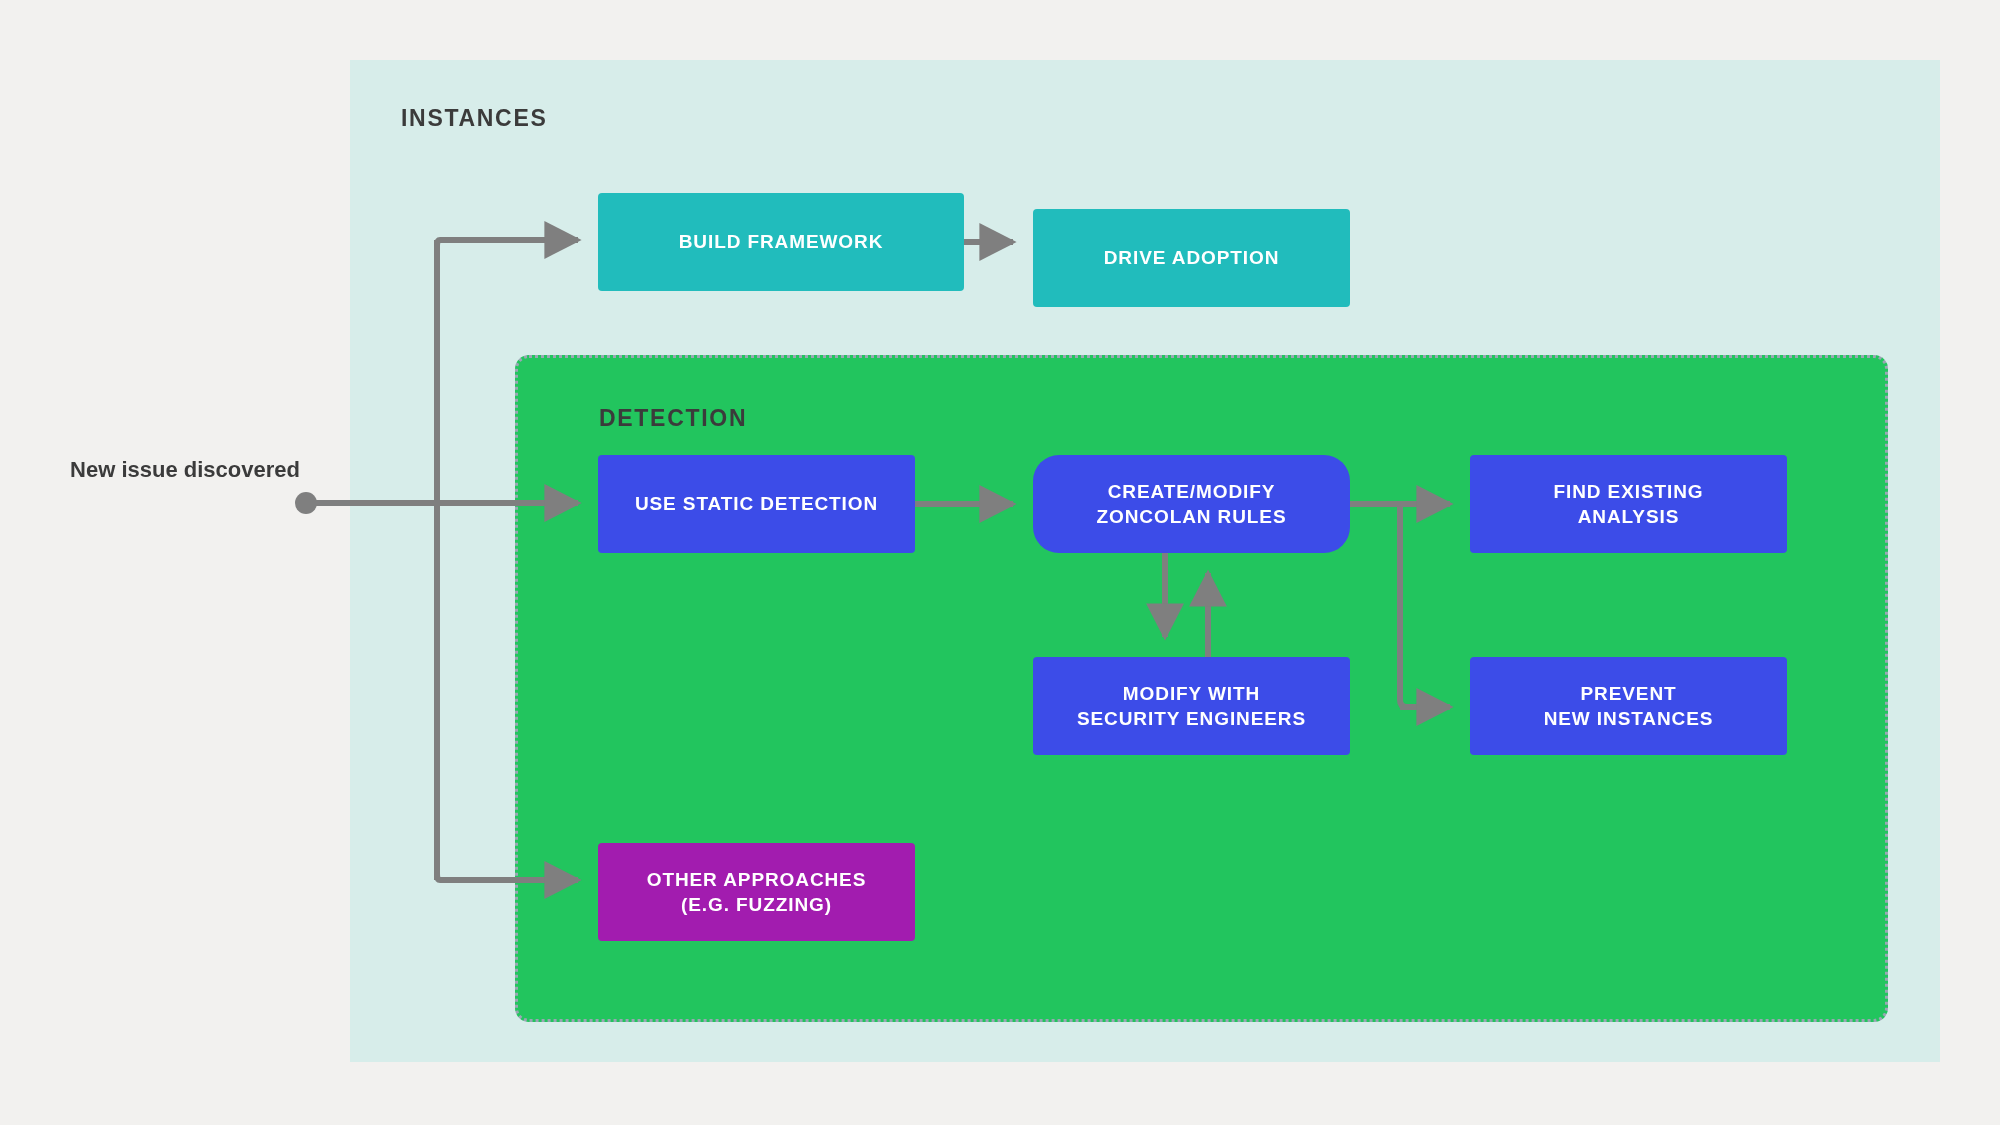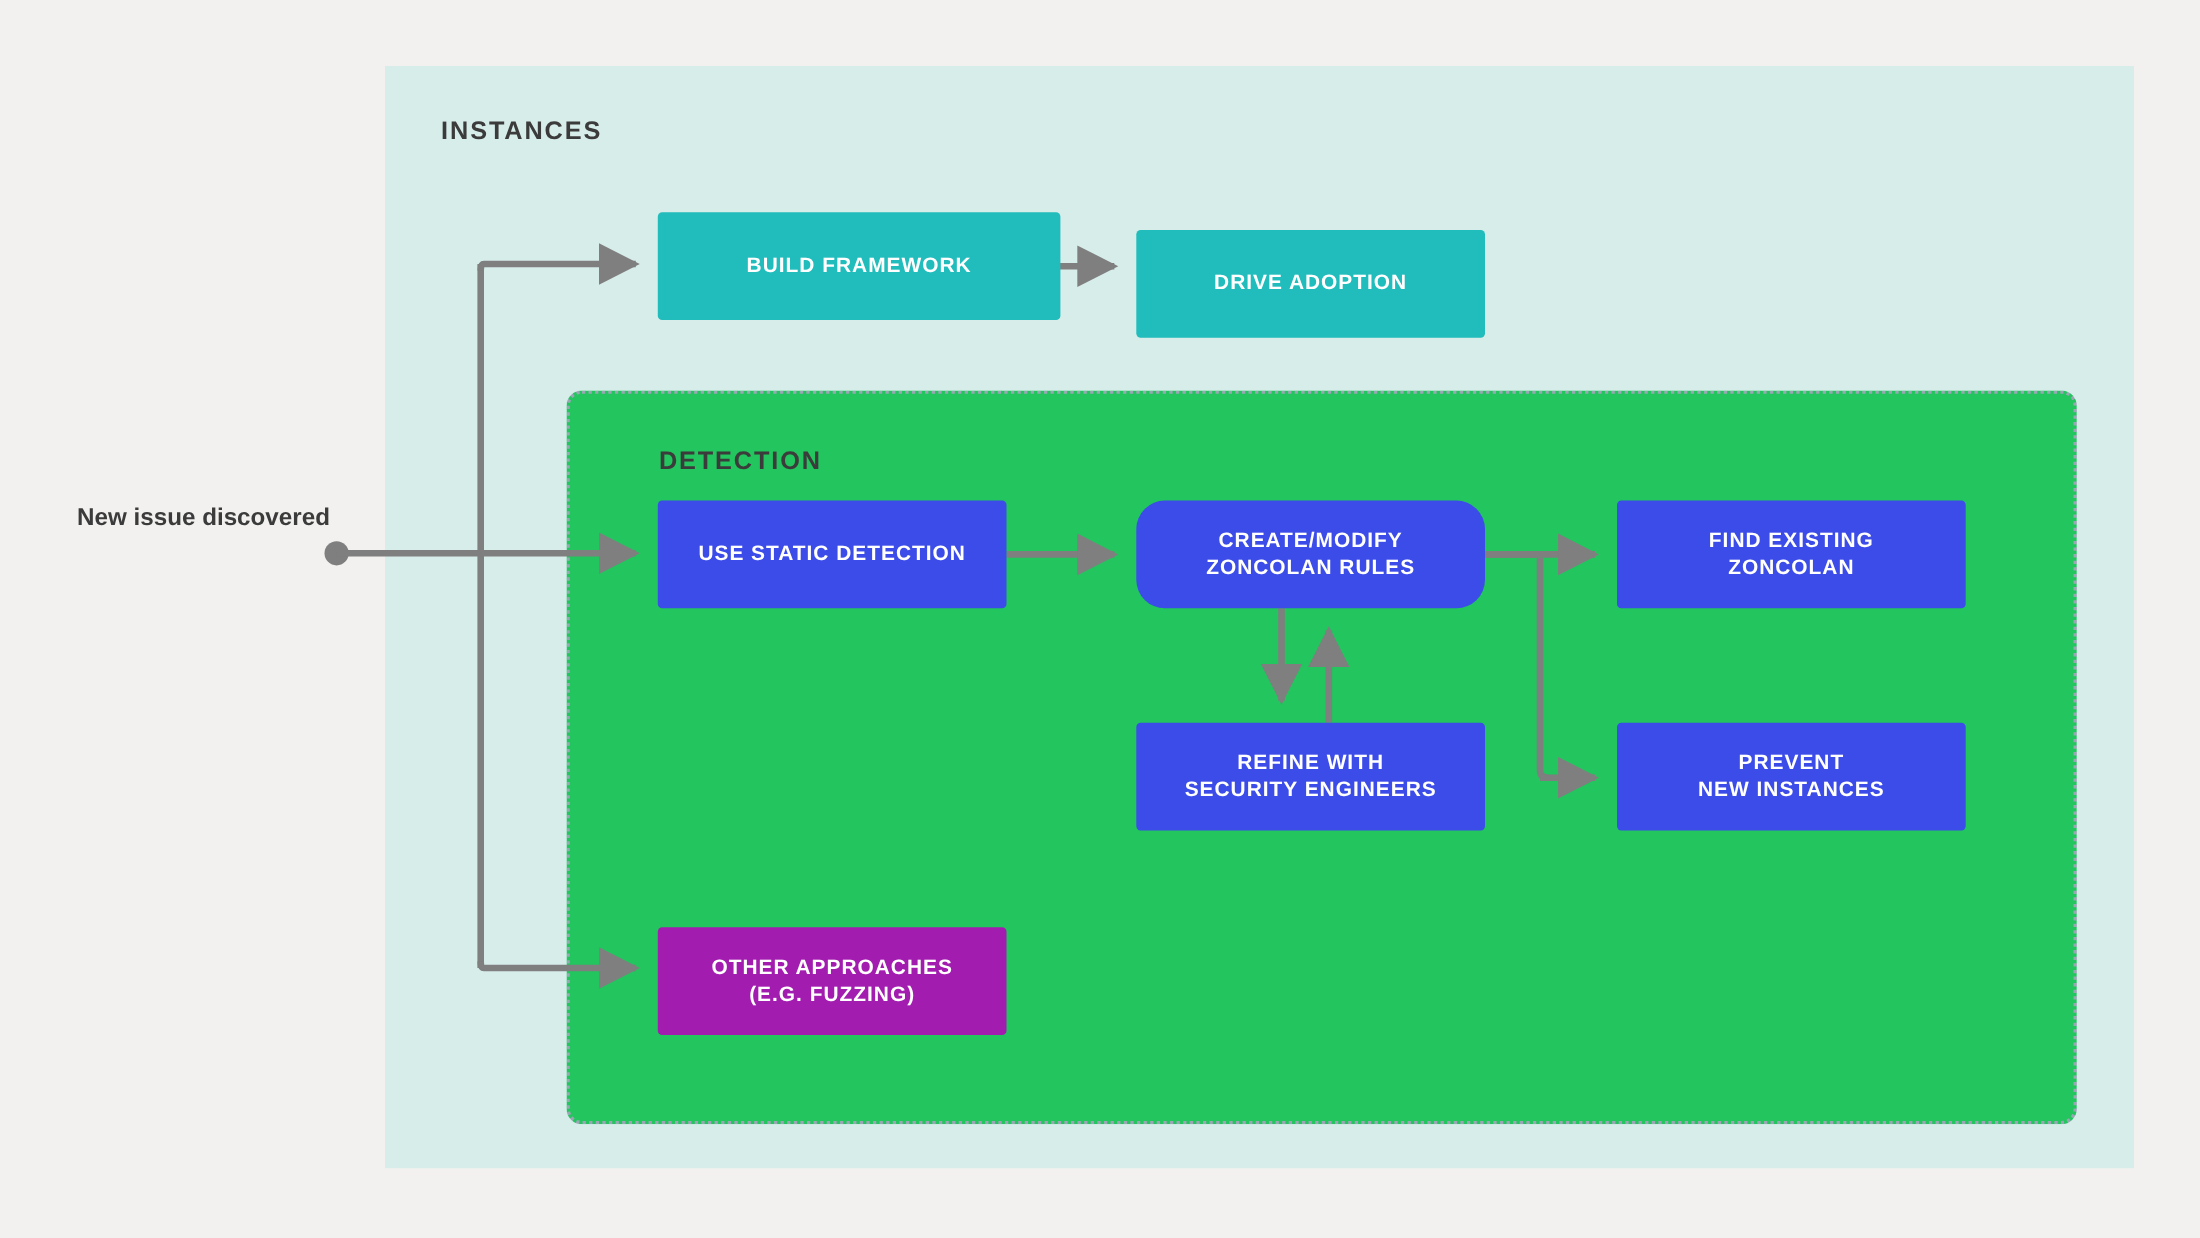--- a/index.html
+++ b/index.html
@@ -172,25 +172,25 @@
     <span class="node-label">USE STATIC DETECTION</span>
   </div>
 
   <div class="node node-blue" style="left:1033px; top:455px; width:317px; height:98px;border-radius:26px;">
     <span class="node-label">CREATE/MODIFY
 ZONCOLAN RULES</span>
   </div>
 
   <div class="node node-blue" style="left:1470px; top:455px; width:317px; height:98px;">
     <span class="node-label">FIND EXISTING
-ZONCOLAN</span>
+ANALYSIS</span>
   </div>
 
   <div class="node node-blue" style="left:1033px; top:657px; width:317px; height:98px;">
-    <span class="node-label">REFINE WITH
+    <span class="node-label">MODIFY WITH
 SECURITY ENGINEERS</span>
   </div>
 
   <div class="node node-blue" style="left:1470px; top:657px; width:317px; height:98px;">
     <span class="node-label">PREVENT
 NEW INSTANCES</span>
   </div>
 
   <div class="node node-dark" style="left:598px;  top:843px; width:317px; height:98px;">
     <span class="node-label">OTHER APPROACHES

